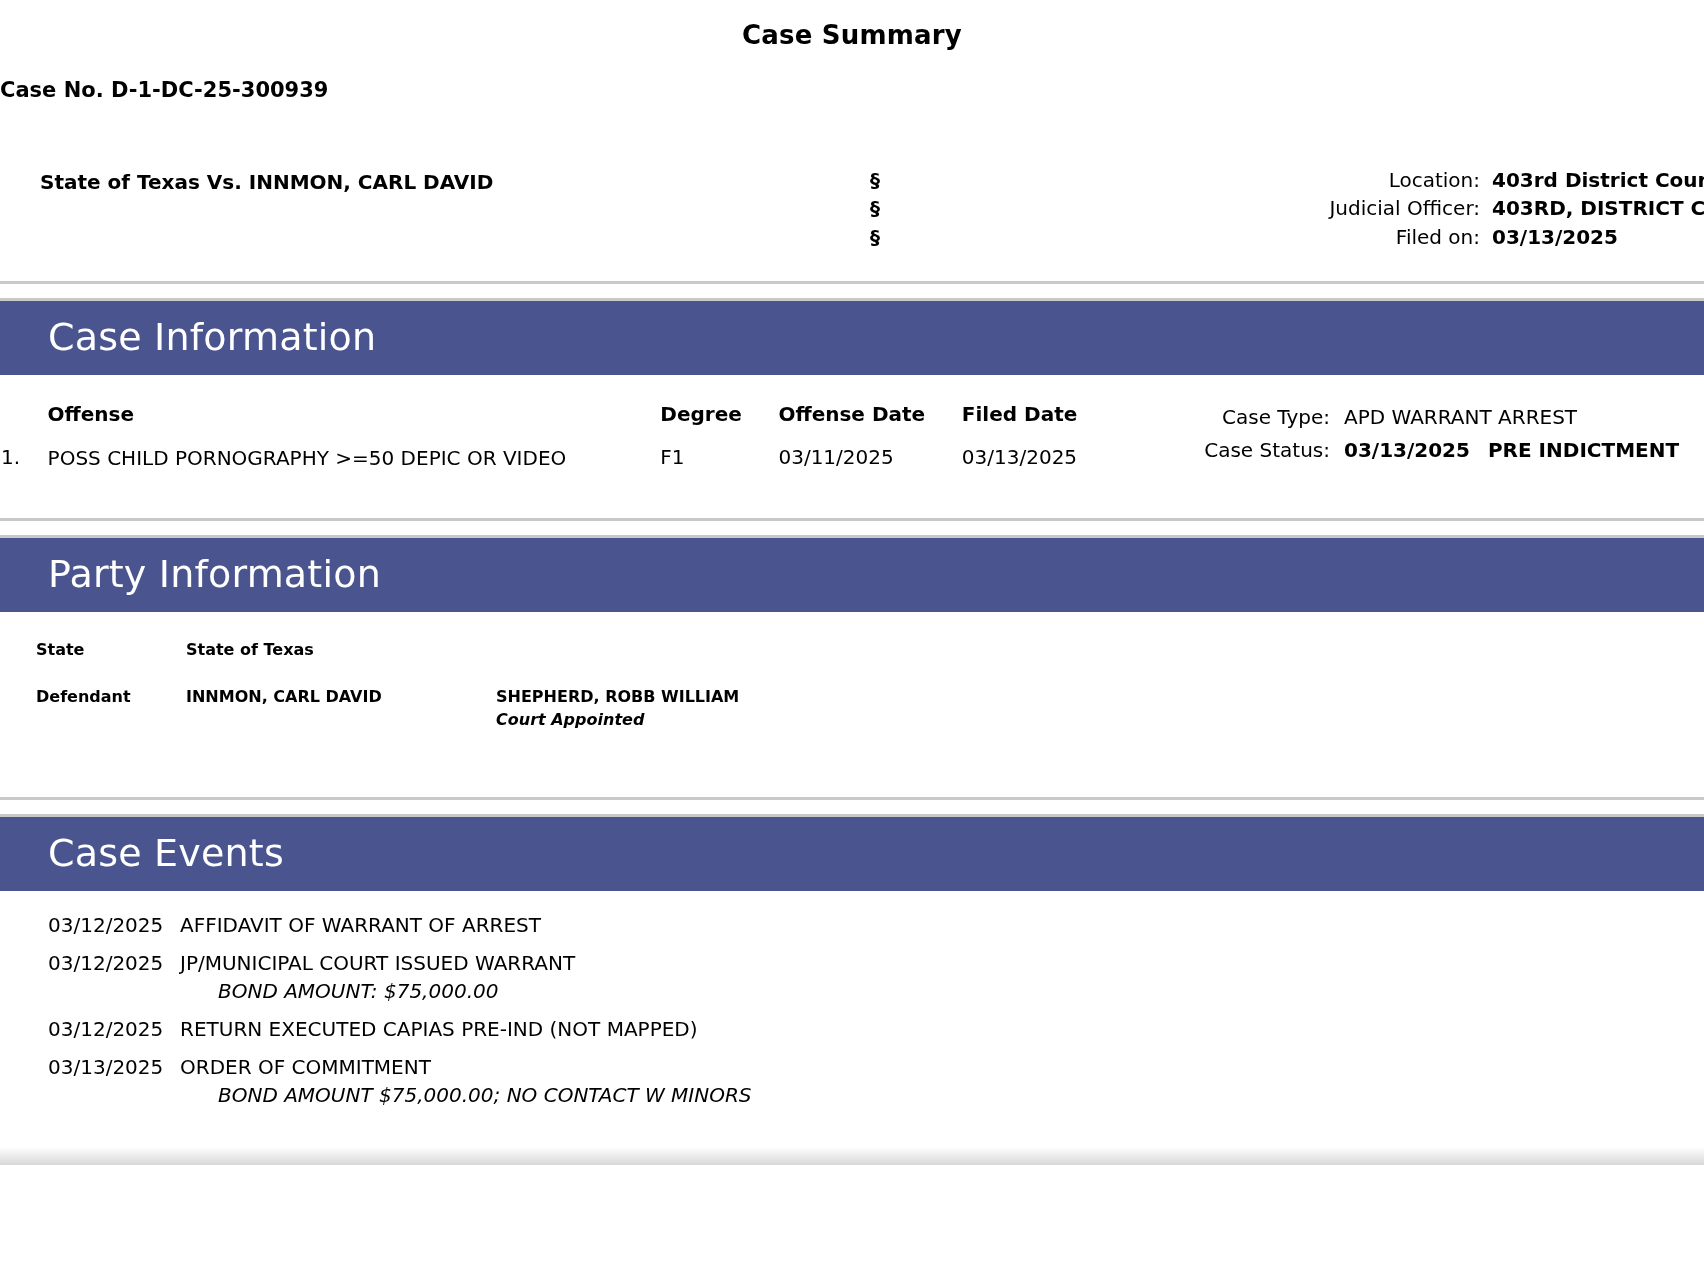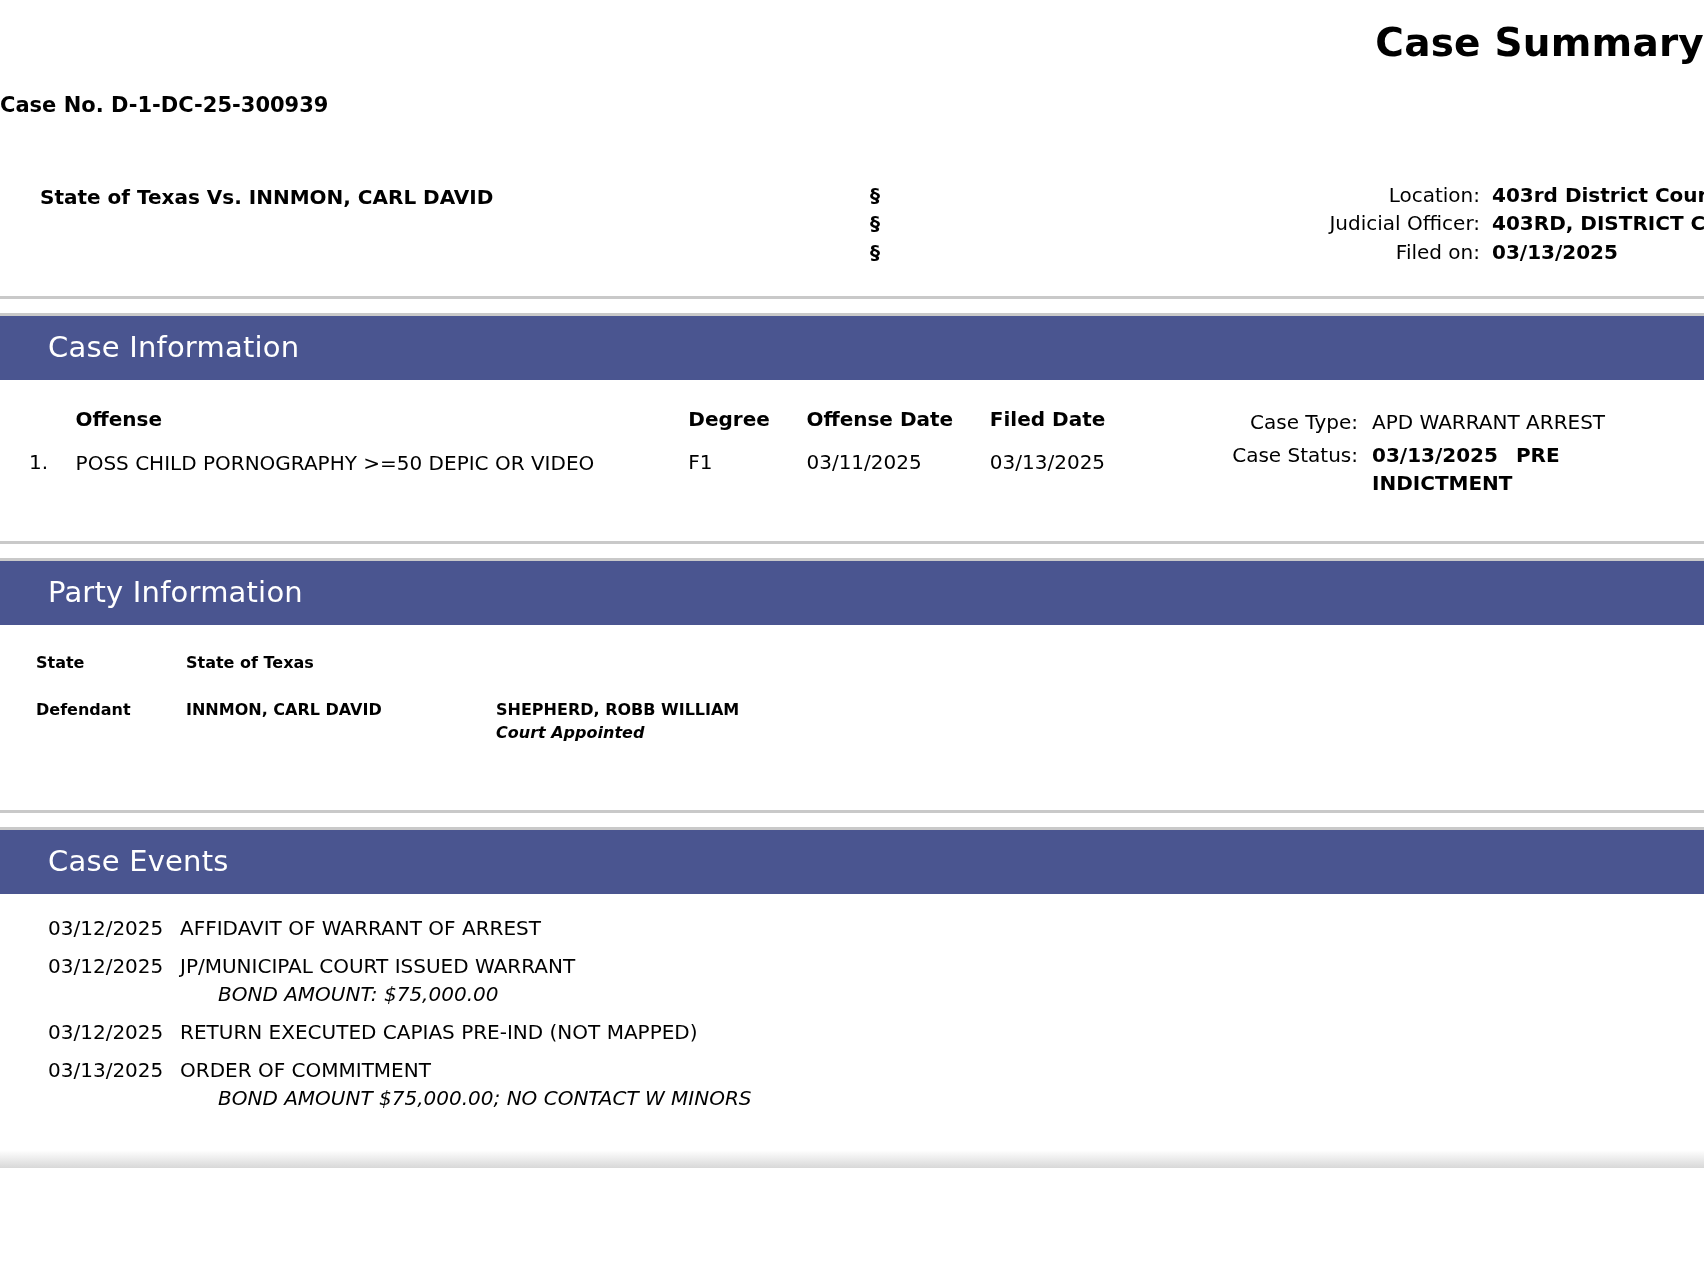--- a/index.html
+++ b/index.html
@@ -19,22 +19,22 @@
     position: relative;
   }
 
   
   .doc-header {
     background: #ffffff;
     padding: 10px 0 30px 0;
     border-bottom: 3px solid #c9c9c9;
   }
   .doc-title {
-    text-align: right;
-    font-size: 39px;
+    text-align: center;
+    font-size: 26px;
     font-weight: bold;
     letter-spacing: .2px;
     margin: 10px 0 0 0;
   }
   .doc-caseno {
     font-size: 21px;
     font-weight: bold;
     margin-top: 28px;
   }
 
@@ -80,38 +80,37 @@
   }
 
   
   .section {
     margin-top: 14px;
     border-top: 3px solid #c9c9c9;
   }
   .section-bar {
     background: #4a5590;
     color: #ffffff;
-    font-size: 29px;
+    font-size: 38px;
     padding: 14px 0 16px 48px;
     font-weight: normal;
     letter-spacing: .2px;
   }
   .section-body {
     background: #ffffff;
     border-bottom: 3px solid #c9c9c9;
   }
 
   
   .ci-wrap {
     display: flex;
     padding: 26px 0 40px 0;
   }
   .ci-left {
     flex: 0 0 1130px;
-    padding-left: 28px;
   }
   .ci-table {
     width: 100%;
     border-collapse: collapse;
   }
   .ci-table th {
     text-align: left;
     font-size: 20px;
     font-weight: bold;
     vertical-align: top;

